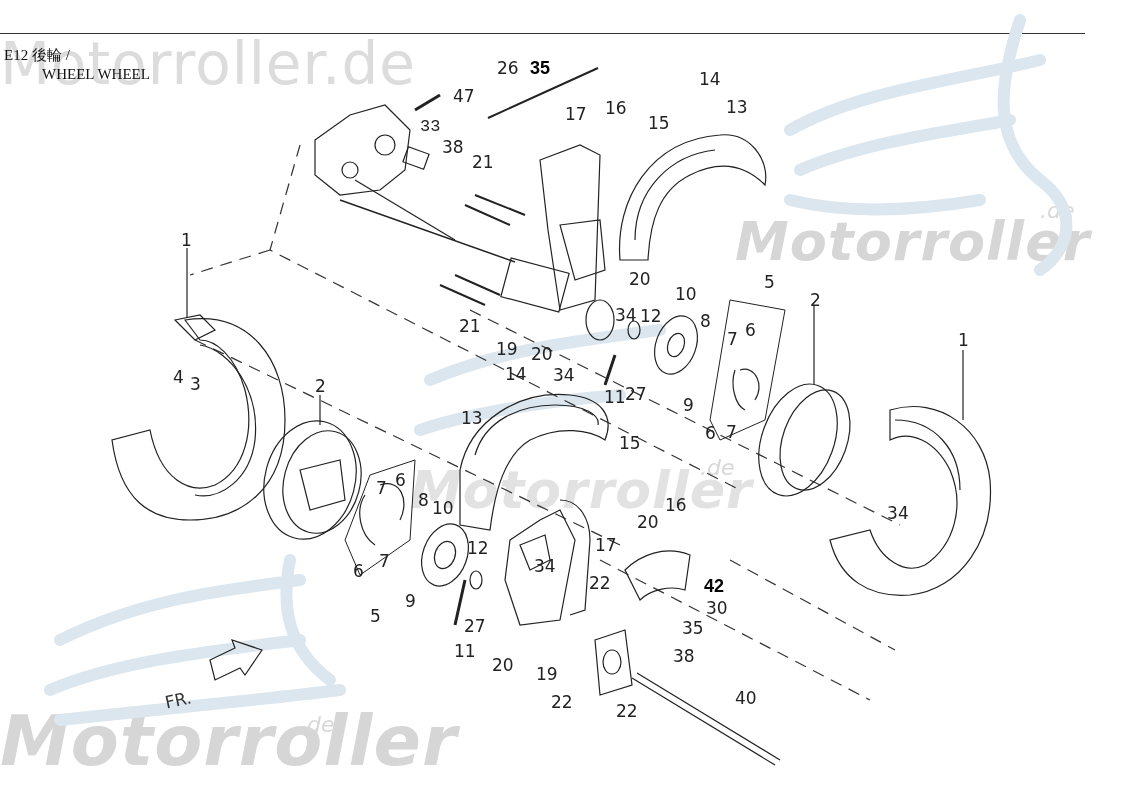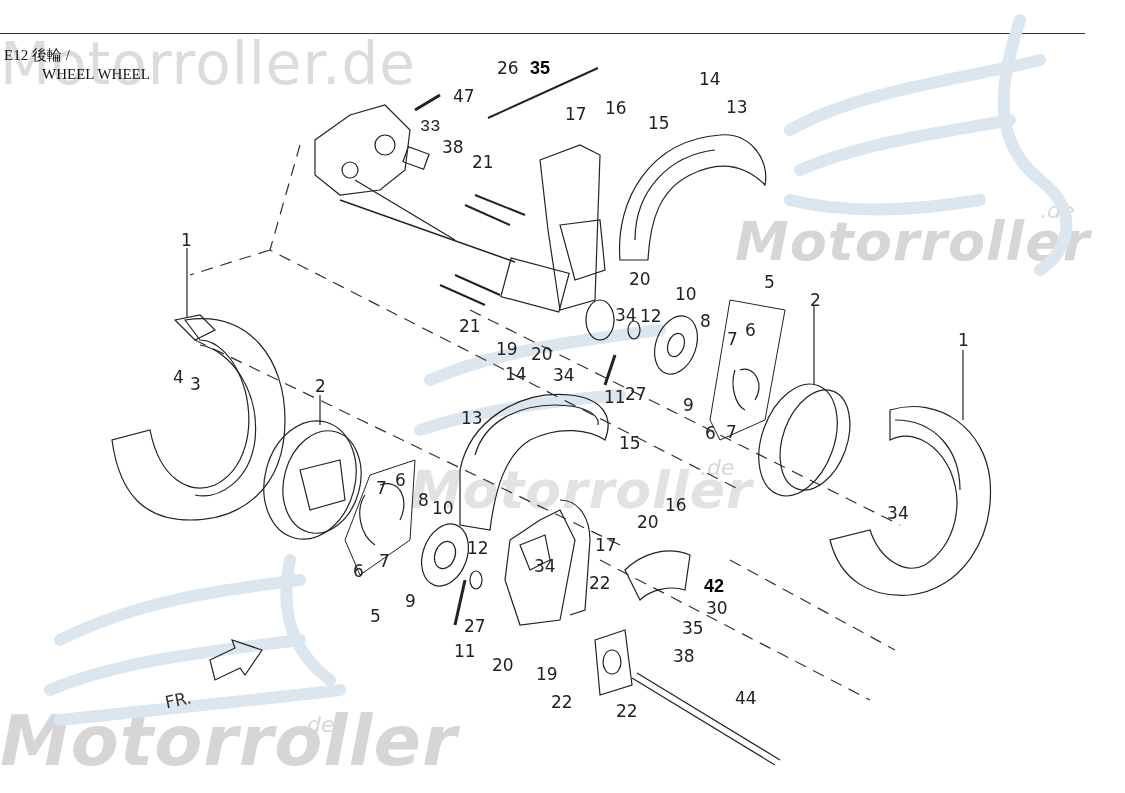--- a/index.html
+++ b/index.html
@@ -219,21 +219,21 @@
     <div class="lbl" style="left: 536px; top: 666px; text-align: right;">19</div>
     <div class="lbl" style="left: 492px; top: 657px;">20</div>
     <div class="lbl" style="left: 531px; top: 346px;">20</div>
     <div class="lbl" style="left: 629px; top: 271px;">20</div>
     <div class="lbl" style="left: 472px; top: 154px;">21</div>
     <div class="lbl" style="left: 459px; top: 318px;">21</div>
     <div class="lbl" style="left: 589px; top: 575px;">22</div>
     <div class="lbl" style="left: 551px; top: 694px;">22</div>
     <div class="lbl" style="left: 616px; top: 703px;">22</div>
     <div class="lbl" style="left: 442px; top: 139px;">38</div>
-    <div class="lbl" style="left: 735px; top: 690px;">44</div>
+    <div class="lbl" style="left: 735px; top: 690px;">40</div>
     <div class="lbl" style="left: 453px; top: 88px;">47</div>
     <div class="lbl" style="left: 497px; top: 60px; text-align: right;">26</div>
     <div class="lbl" style="left: 625px; top: 386px;">27</div>
     <div class="lbl" style="left: 464px; top: 618px;">27</div>
     <div class="lbl bold" style="left: 704px; top: 578px;">42</div>
     <div class="lbl" style="left: 673px; top: 648px;">38</div>
     <div class="lbl" style="left: 706px; top: 600px;">30</div>
     <div class="lbl" style="left: 682px; top: 620px;">35</div>
     <div class="lbl" style="left: 637px; top: 514px;">20</div>
     <div class="lbl" style="left: 420px; top: 118px; font-family: Liberation Mono, monospace;">33</div>

